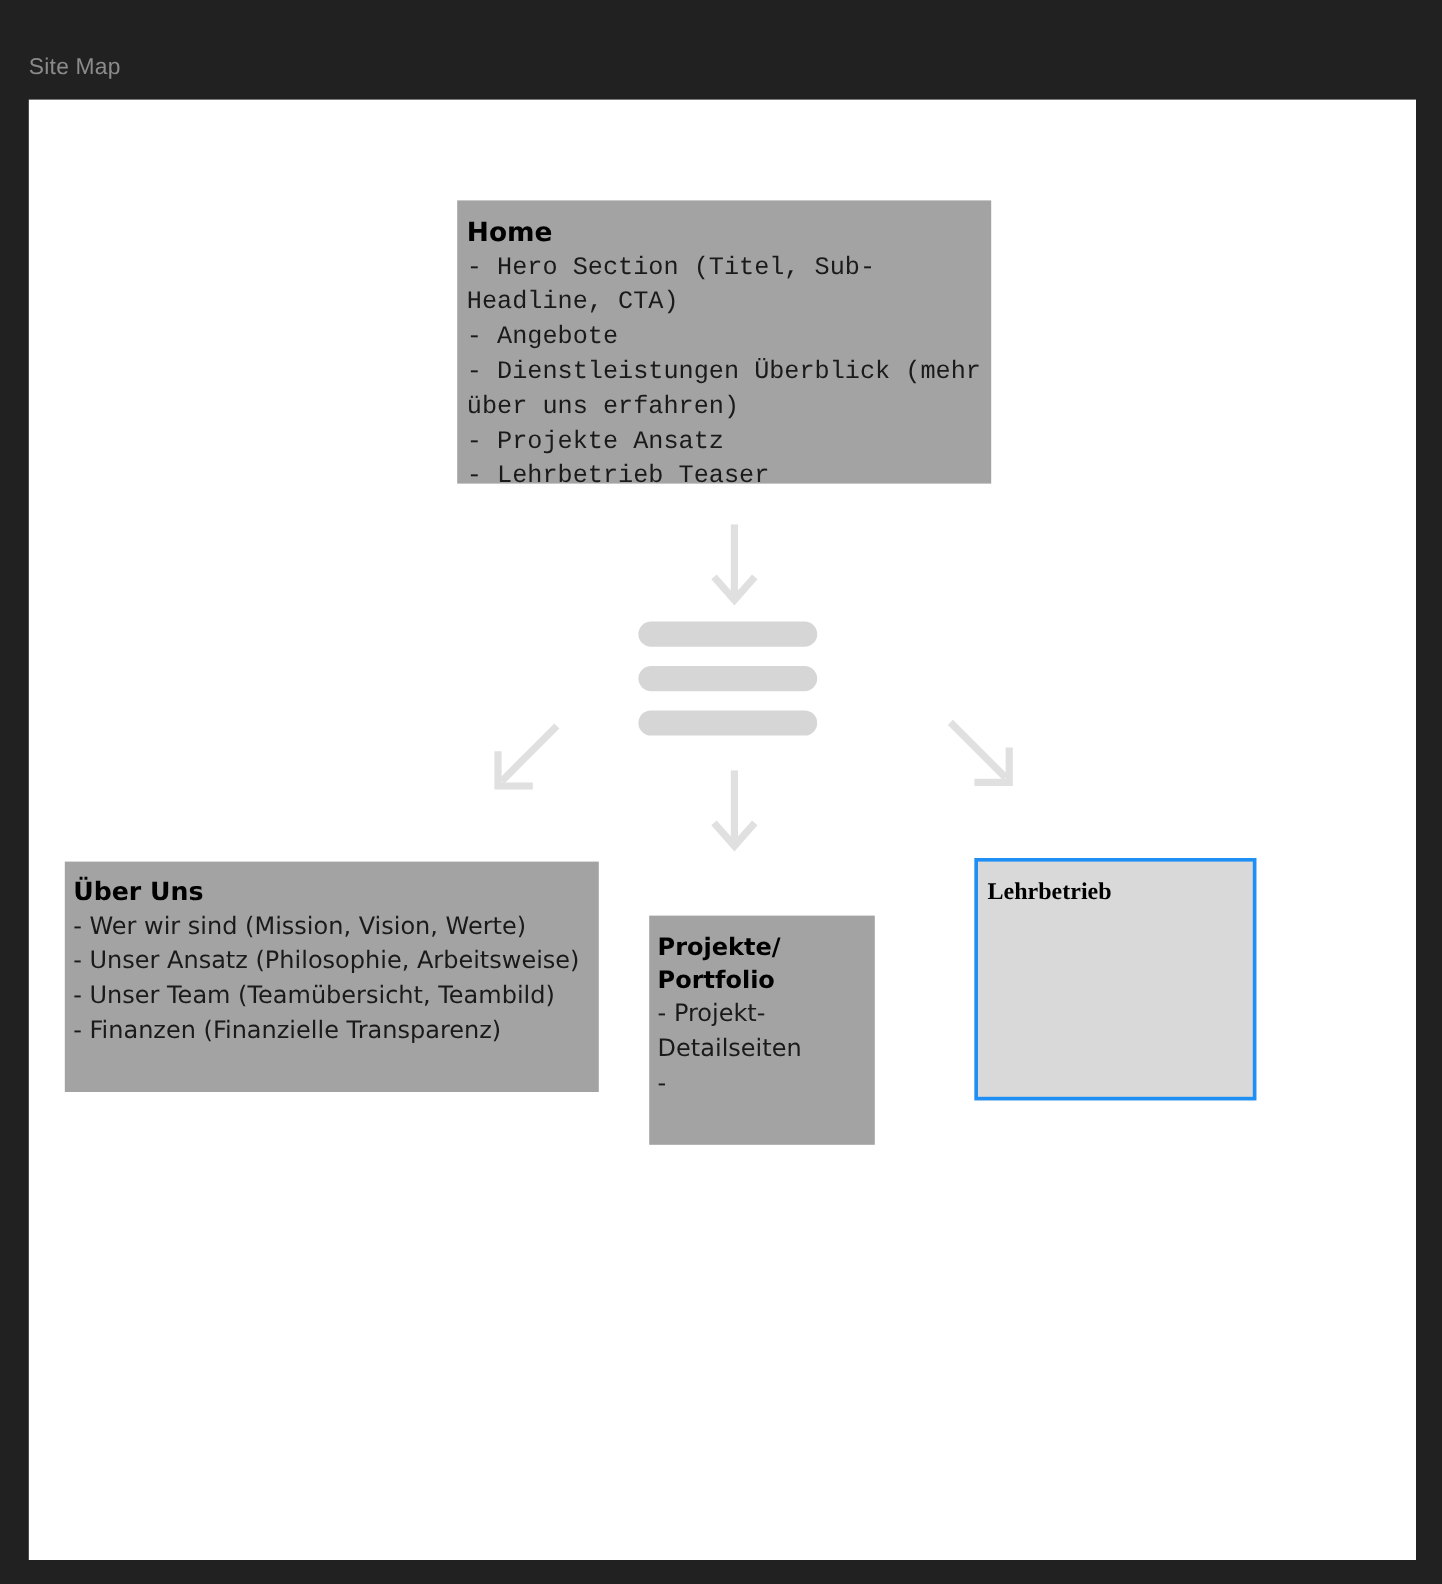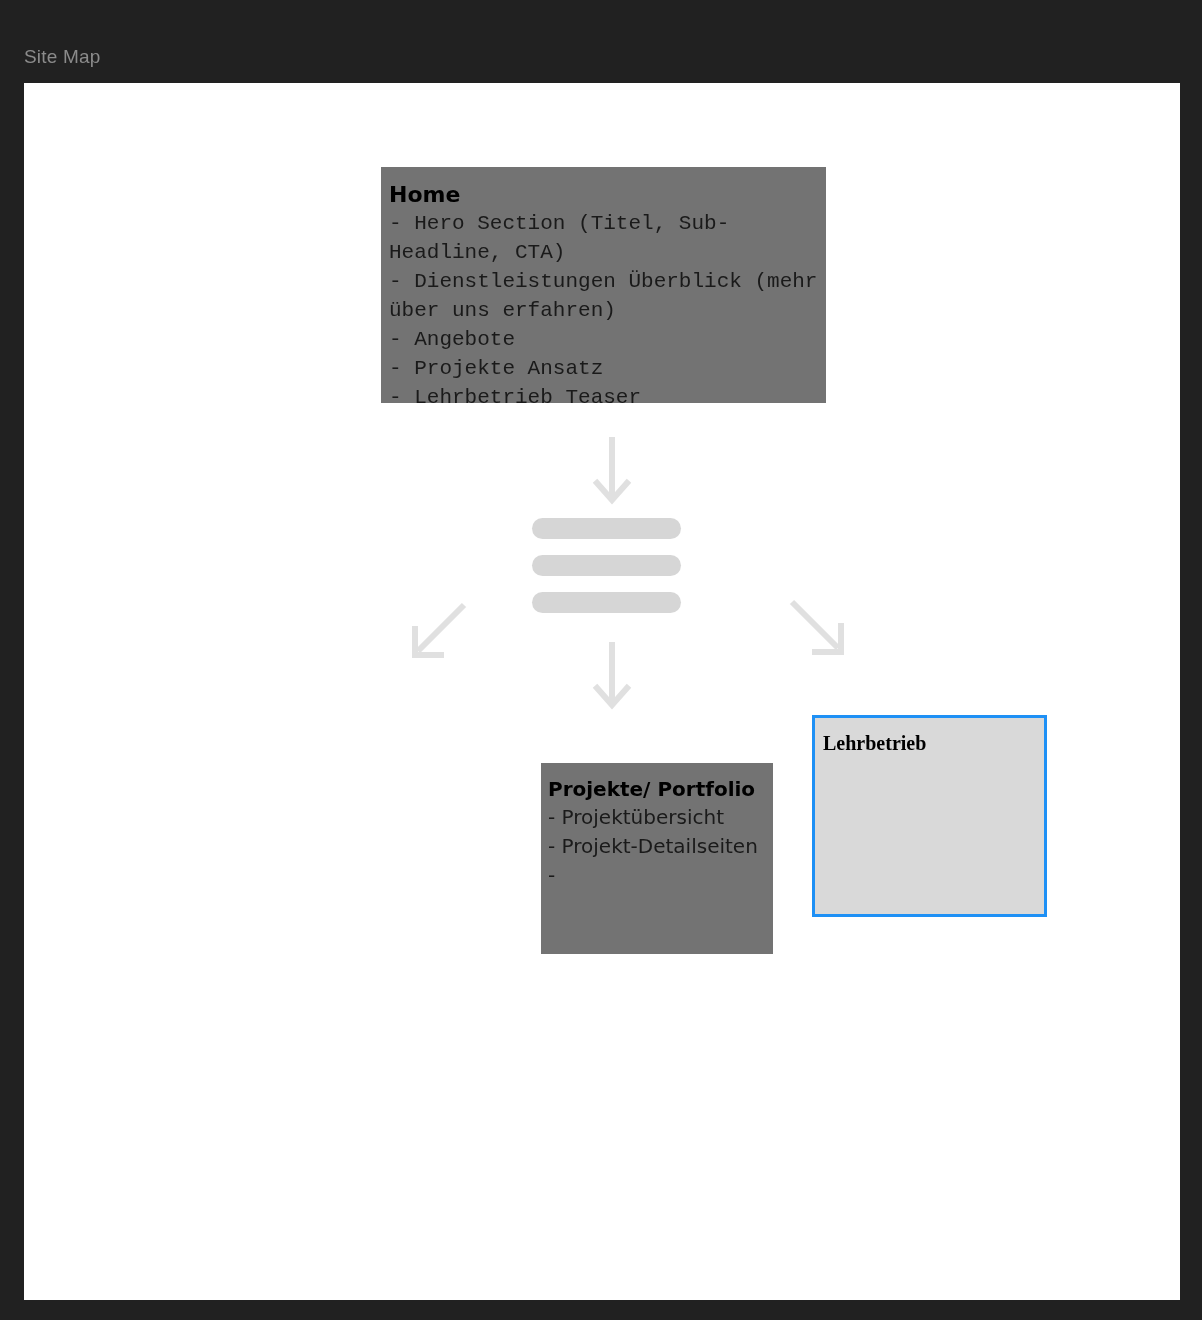--- a/index.html
+++ b/index.html
@@ -46,21 +46,21 @@
     left: 24px;
     top: 83px;
     width: 1156px;
     height: 1217px;
     background: #ffffff;
   }
 
   
   .node {
     position: absolute;
-    background: #737373;
+    background: #a3a3a3;
     box-sizing: border-box;
   }
   .node.selected {
     border: 3px solid #1e90f5;
     background: #d9d9d9;
     font-family: Liberation Serif, serif;
   }
   .node-title {
     font-weight: bold;
     color: #000000;
@@ -91,21 +91,21 @@
     height: 192px;
     padding: 12px 0 0 7px;
   }
   #node-ueber-uns .node-title { font-size: 21px; line-height: 27px; }
   #node-ueber-uns .node-line  { font-size: 20px; line-height: 29px; }
 
   
   #node-projekte {
     left: 517px;
     top: 680px;
-    width: 232px;
+    width: 188px;
     height: 191px;
     padding: 13px 0 1px 7px;
   }
   #node-projekte .node-title { font-size: 20px; line-height: 27px; }
   #node-projekte .node-line  { font-size: 20px; line-height: 29px; }
 
   
   #node-lehrbetrieb {
     left: 788px;
     top: 632px;
@@ -152,22 +152,22 @@
 
   <div id="titlebar">
     <div id="titlebar-label">Site Map</div>
   </div>
 
   <div id="canvas">
 
     <div class="node" id="node-home">
       <span class="node-title">Home</span>
       <span class="node-line">- Hero Section (Titel, Sub-Headline, CTA)</span>
+      <span class="node-line">- Angebote</span>
       <span class="node-line">- Dienstleistungen Überblick (mehr über uns erfahren)</span>
-      <span class="node-line">- Angebote</span>
       <span class="node-line">- Projekte Ansatz</span>
       <span class="node-line">- Lehrbetrieb Teaser</span>
     </div>
 
     <svg class="arrow" id="arrow-home-to-nav" viewBox="0 0 40 72">
       <path d="M20 2 L20 62" stroke="#e0e0e0" stroke-width="6" fill="none"></path>
       <path d="M5 48 L20 65 L35 48" stroke="#e0e0e0" stroke-width="6" fill="none" stroke-linecap="square" stroke-linejoin="miter"></path>
     </svg>
 
     <div id="nav-bars-group">
@@ -184,24 +184,30 @@
     <svg class="arrow" id="arrow-nav-to-mid" viewBox="0 0 40 72">
       <path d="M20 2 L20 62" stroke="#e0e0e0" stroke-width="6" fill="none"></path>
       <path d="M5 48 L20 65 L35 48" stroke="#e0e0e0" stroke-width="6" fill="none" stroke-linecap="square" stroke-linejoin="miter"></path>
     </svg>
 
     <svg class="arrow" id="arrow-nav-to-right" viewBox="0 0 62 62">
       <path d="M6 4 L52 50" stroke="#e0e0e0" stroke-width="6" fill="none"></path>
       <path d="M29 54 L55 54 L55 28" stroke="#e0e0e0" stroke-width="6" fill="none" stroke-linecap="square" stroke-linejoin="miter"></path>
     </svg>
 
+    <div class="node" id="node-ueber-uns">
+      <span class="node-title">Über Uns</span>
+      <span class="node-line">- Wer wir sind (Mission, Vision, Werte)</span>
+      <span class="node-line">- Unser Ansatz (Philosophie, Arbeitsweise)</span>
+      <span class="node-line">- Unser Team (Teamübersicht, Teambild)</span>
+      <span class="node-line">- Finanzen (Finanzielle Transparenz)</span>
+    </div>
 
     <div class="node" id="node-projekte">
       <span class="node-title">Projekte/ Portfolio</span>
-      <span class="node-line">- Projektübersicht</span>
       <span class="node-line">- Projekt-Detailseiten</span>
       <span class="node-line">-</span>
     </div>
 
     <div class="node selected" id="node-lehrbetrieb">
       <span class="node-title">Lehrbetrieb</span>
     </div>
 
   </div>
 </div>

